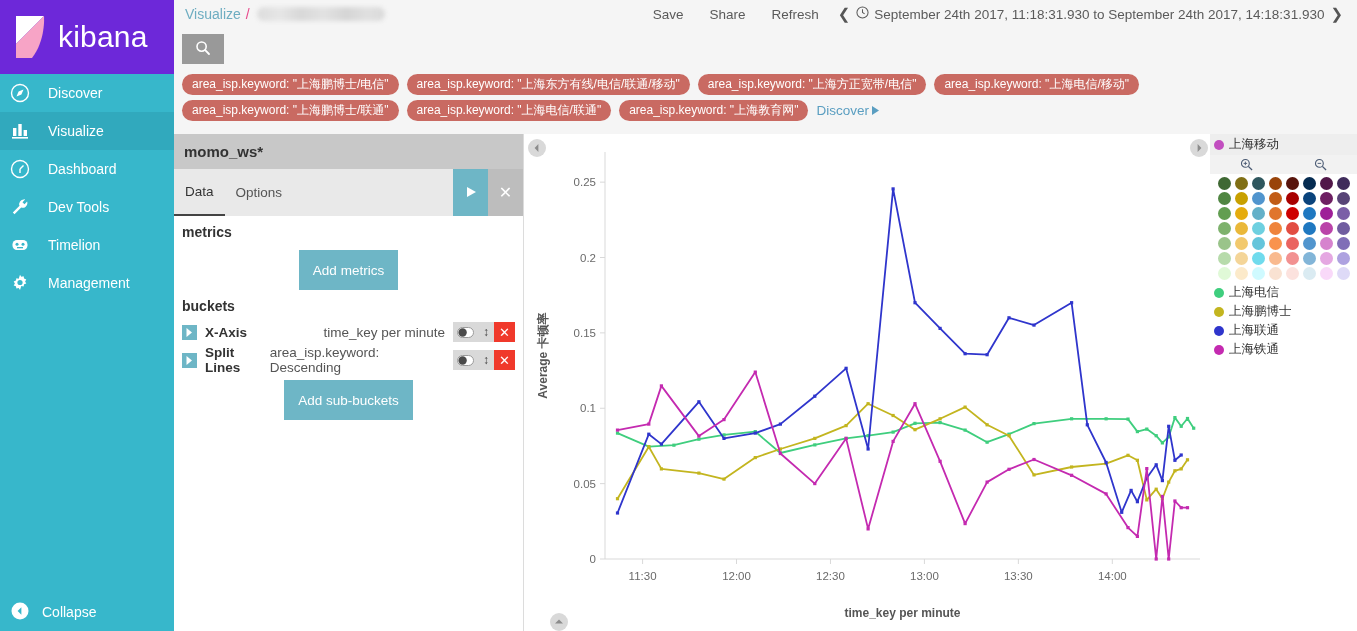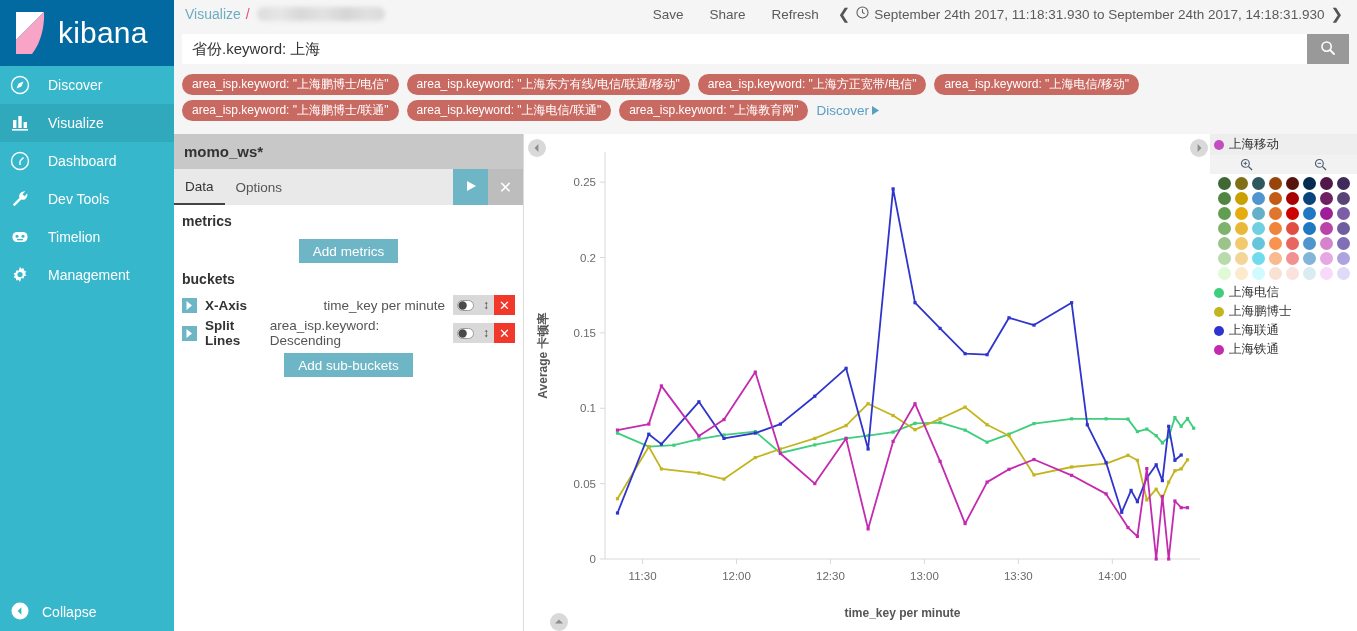--- a/index.html
+++ b/index.html
@@ -11,21 +11,21 @@
     background: #ffffff;
   }
   #app { position: relative; width: 1357px; height: 631px; }
 
   
   #sidebar {
     position: absolute; left: 0; top: 0; width: 174px; height: 631px;
     background: #37b7cb; color: #fff;
   }
   #brand {
-    height: 66px; background: #0369a1; display: flex; align-items: center;
+    height: 74px; background: #6d28d9; display: flex; align-items: center;
     padding-left: 10px;
   }
   #brand .logo { width: 46px; height: 46px; position: relative; flex: none; }
   #brand .logo svg { display:block; }
   #brand .word { font-size: 30px; color: #fff; margin-left: 2px; letter-spacing: .2px; }
   .nav-item {
     height: 38px; display: flex; align-items: center; padding-left: 10px;
     font-size: 14px; color: #ffffff; cursor: pointer;
   }
   .nav-item .nav-ico { width: 32px; flex: none; display:flex; align-items:center; justify-content:flex-start; }
@@ -82,21 +82,21 @@
   
   #editor {
     position: absolute; left: 174px; top: 134px; width: 350px; height: 497px;
     background: #fff; border-right: 1px solid #dcdcdc;
   }
   #editor-head {
     height: 35px; background: #c8c8c8; display: flex; align-items: center;
     padding-left: 10px; font-size: 15px; font-weight: bold; color: #333;
   }
   #editor-tabs {
-    height: 36px; background: #e9e9e9; display: flex; align-items: stretch; position: relative;
+    height: 47px; background: #e9e9e9; display: flex; align-items: stretch; position: relative;
   }
   .etab { font-size: 13.5px; color: #555; display: flex; align-items: center; padding: 0 11px; cursor: pointer; }
   .etab.active { color: #333; border-bottom: 2px solid #444; }
   #etab-btns { margin-left: auto; display: flex; }
   #btn-apply { width: 35px; background: #6eb6c6; display:flex; align-items:center; justify-content:center; cursor:pointer; }
   #btn-cancel { width: 35px; background: #bdbdbd; display:flex; align-items:center; justify-content:center; cursor:pointer; color:#fff; font-size:16px; }
   .sec-title { font-size: 14px; font-weight: bold; color: #333; padding: 8px 0 4px 8px; }
   .agg-row { display: flex; align-items: center; height: 28px; padding: 0 8px 0 8px; }
   .caret {
     width: 15px; height: 15px; background: #6eb6c6; flex: none;
@@ -112,21 +112,21 @@
   .ctrl-move {
     width: 16px; height: 20px; background: #d9d9d9; display:flex; align-items:center; justify-content:center; cursor:pointer;
     font-size: 12px; color: #444;
   }
   .ctrl-del {
     width: 21px; height: 20px; background: #f0392b; display:flex; align-items:center; justify-content:center; cursor:pointer;
     color: #fff; font-size: 13px; font-weight: bold;
   }
   .addbtn {
     background: #6eb6c6; color: #fff; border: none; font-size: 13.5px;
-    height: 24px; padding: 0 14px; cursor: pointer; display: block; margin: 6px auto 0 auto;
+    height: 40px; padding: 0 14px; cursor: pointer; display: block; margin: 6px auto 0 auto;
   }
 
   
   .circ-btn {
     position: absolute; width: 18px; height: 18px; border-radius: 50%;
     background: #d9d9d9; color: #777; display: flex; align-items: center; justify-content: center;
     cursor: pointer; z-index: 6;
   }
 
   
@@ -258,21 +258,20 @@
               <path d="M7 3.5 V7 L9.3 8.5" stroke="#5a5a5a" stroke-width="1.1" fill="none"></path>
             </svg>
         </span>
         <span>September 24th 2017, 11:18:31.930 to September 24th 2017, 14:18:31.930</span>
       </span>
       <span class="arrow">❯</span>
     </div>
   </div>
 
   <div id="querybar">
-    <input id="query-input" type="text" value="省份.keyword: 上海" placeholder="Search..." style="">
     <button id="query-btn">
       <span>
         <svg width="16" height="16" viewBox="0 0 16 16">
             <circle cx="6.6" cy="6.6" r="4.6" fill="none" stroke="#fff" stroke-width="1.6"></circle>
             <path d="M10.2 10.2 L14 14" stroke="#fff" stroke-width="1.8" stroke-linecap="round"></path>
           </svg>
       </span>
     </button>
   </div>
 

